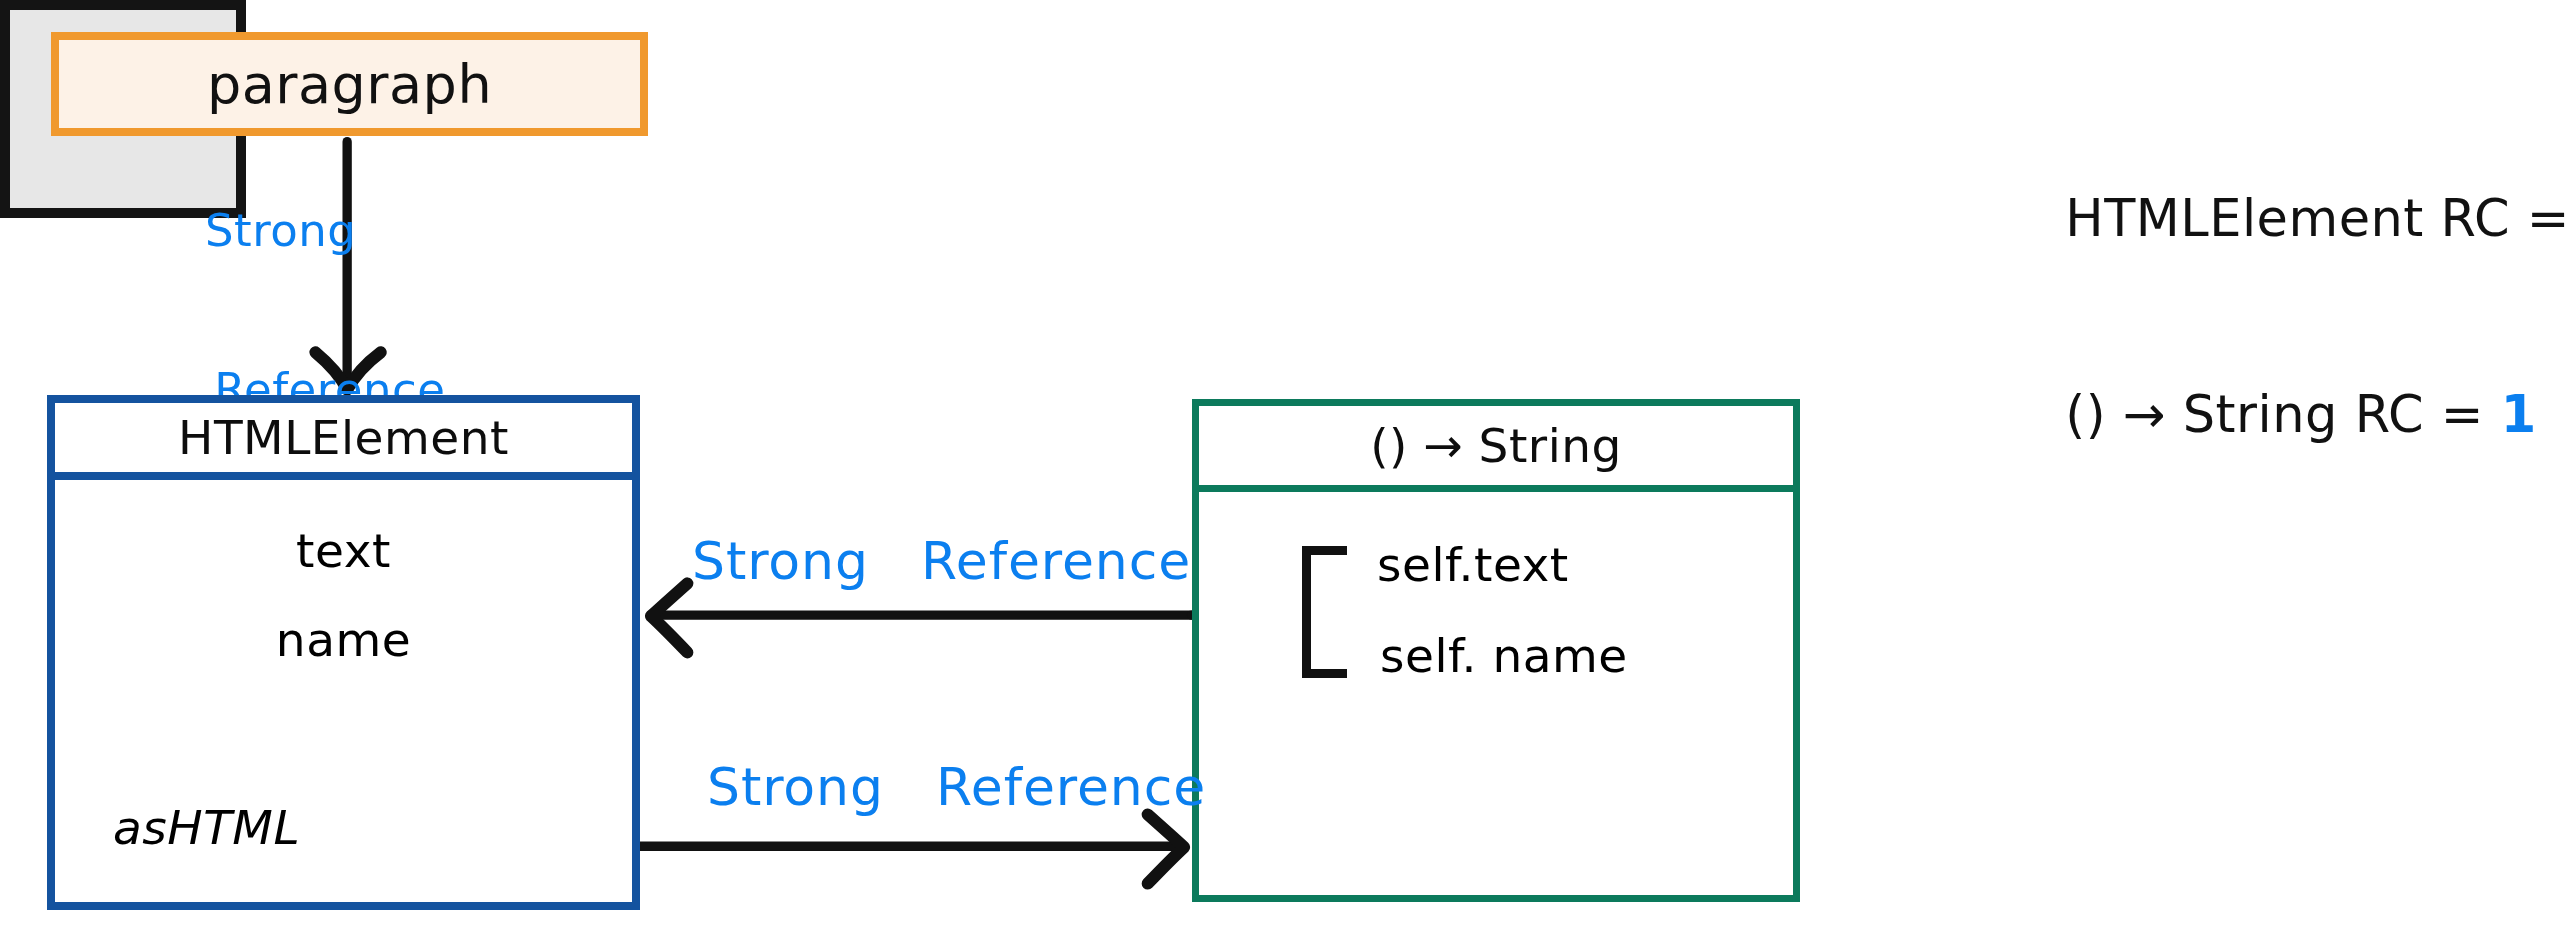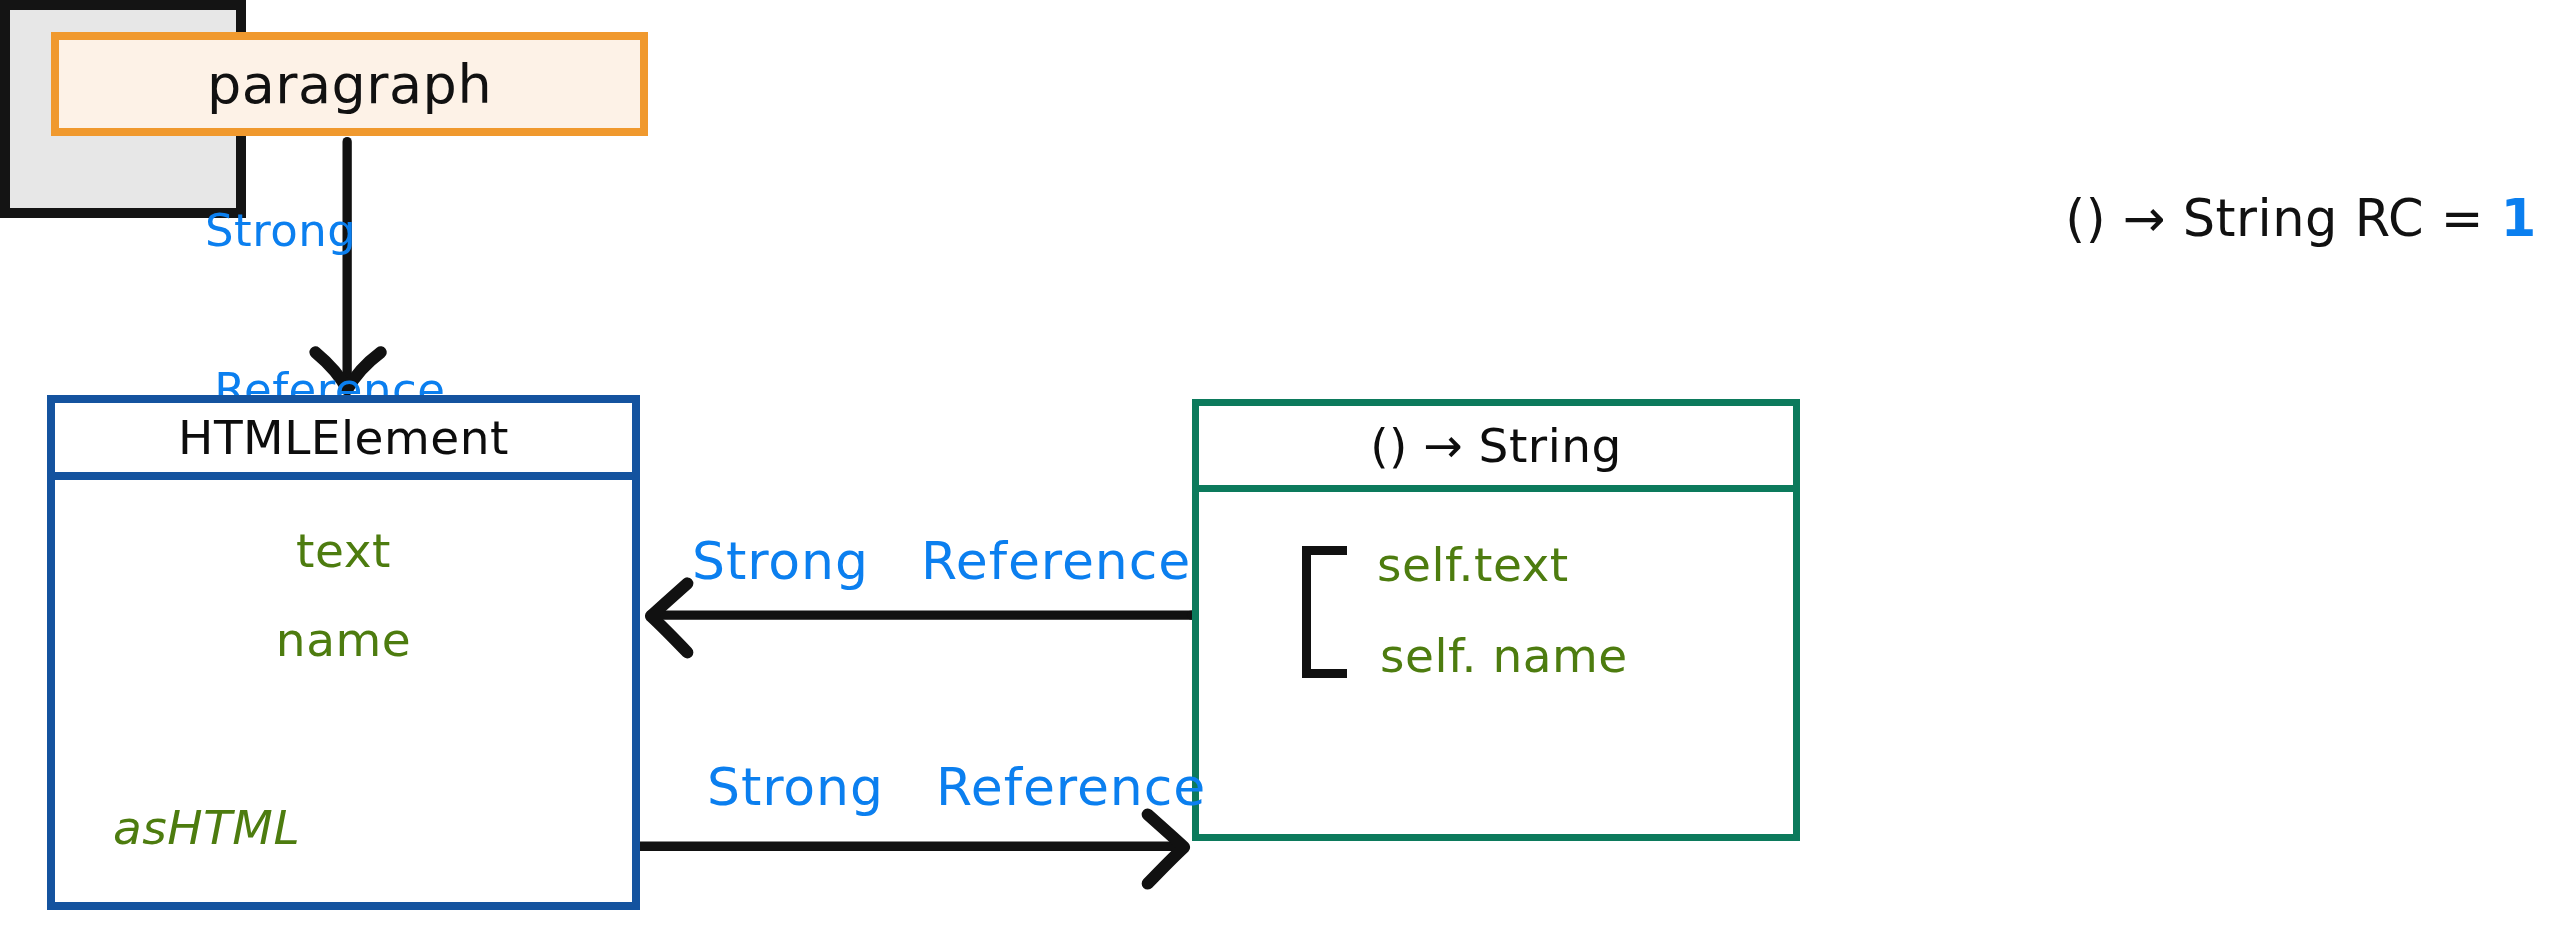--- a/index.html
+++ b/index.html
@@ -36,28 +36,28 @@
   
   #htmlelement-box{
     left:47px;top:395px;width:593px;height:515px;
     border:8.4px solid #14539F;
   }
   #htmlelement-box .hdr{height:77px;border-bottom:8.4px solid #14539F;}
   #htmlelement-box .hdr .lbl{font-size:47px;}
 
   
   #tostring-box{
-    left:1192px;top:399px;width:608px;height:442px;
+    left:1192px;top:399px;width:608px;height:503px;
     border:7.5px solid #0C7A5C;
   }
   #tostring-box .hdr{height:86px;border-bottom:7.5px solid #0C7A5C;}
   #tostring-box .hdr .lbl{font-size:47px;}
 
   
-  .field{position:absolute;font-size:47px;color:#4d7c0f;white-space:pre;}
+  .field{position:absolute;font-size:47px;color:#000000;white-space:pre;}
 
   .f-text   {left:0;right:0;top:43px;text-align:center;}
   .f-name   {left:0;right:0;top:132px;text-align:center;}
   .f-ashtml {left:58px;top:320px;font-style:italic;}
 
   .f-selftext{left:178px;top:45px;}
   .f-selfname{left:181px;top:136px;}
 
   
   .bracket{
@@ -145,20 +145,23 @@
       <div class="field f-selfname hand">self. name</div>
     </div>
   </div>
 
   <div id="label-mid" class="arrow-label hand">Strong   Reference</div>
 
   <div id="label-bottom" class="arrow-label hand">Strong   Reference</div>
 
   <div id="rc-legend">
     <div class="rc-line hand">
+      <span>HTMLElement RC = </span>
+    </div>
+    <div class="rc-line hand">
       <span>() → String RC = </span><span class="rc-num">1</span>
     </div>
   </div>
 
   <div id="arc-box">
     <span class="lbl hand">ARC</span>
   </div>
 
 </div>
 

